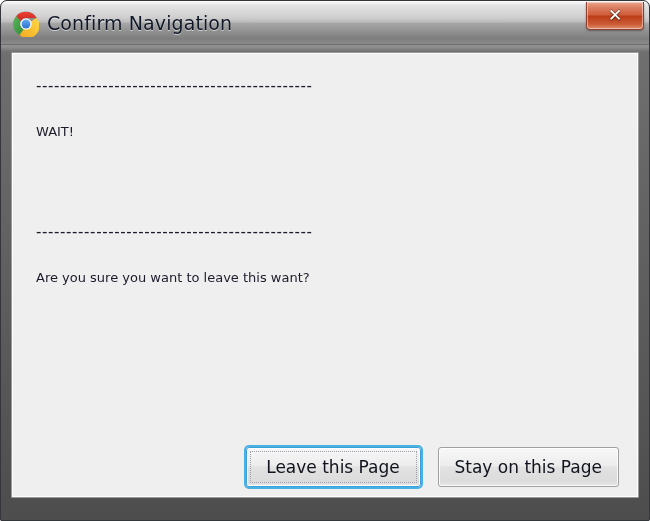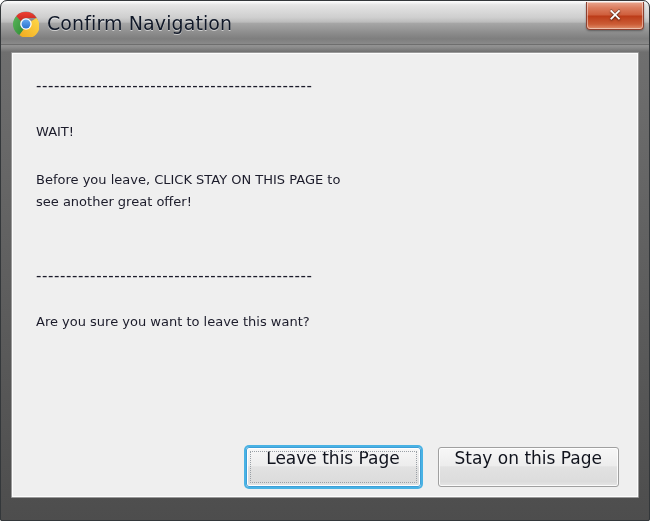--- a/index.html
+++ b/index.html
@@ -194,21 +194,21 @@
     gap: 17px;
   }
 
   .dlg-button {
     position: relative;
     box-sizing: border-box;
     height: 40px;
     padding: 0 16px;
     min-width: 175px;
     display: inline-flex;
-    align-items: flex-start;
+    align-items: center;
     justify-content: center;
     font-family: "DejaVu Sans", sans-serif;
     font-size: 17px;
     color: #10131d;
     background:
       linear-gradient(to bottom,
         #f7f7f7 0%,
         #ededed 46%,
         #e2e2e2 50%,
         #dcdcdc 88%,
@@ -287,22 +287,20 @@
 
     <div class="dialog-body">
       <p class="rule-line">----------------------------------------------</p>
 
       <div class="spacer-md"></div>
 
       <p class="msg-line">WAIT!</p>
 
       <div class="spacer-lg"></div>
 
-      <p class="msg-line">Before you leave, CLICK STAY ON THIS PAGE to
-see another great offer!</p>
 
       <div class="spacer-lg"></div>
 
 
       <div class="spacer-lg"></div>
 
       <p class="rule-line">----------------------------------------------</p>
 
       <div class="spacer-md"></div>
 

